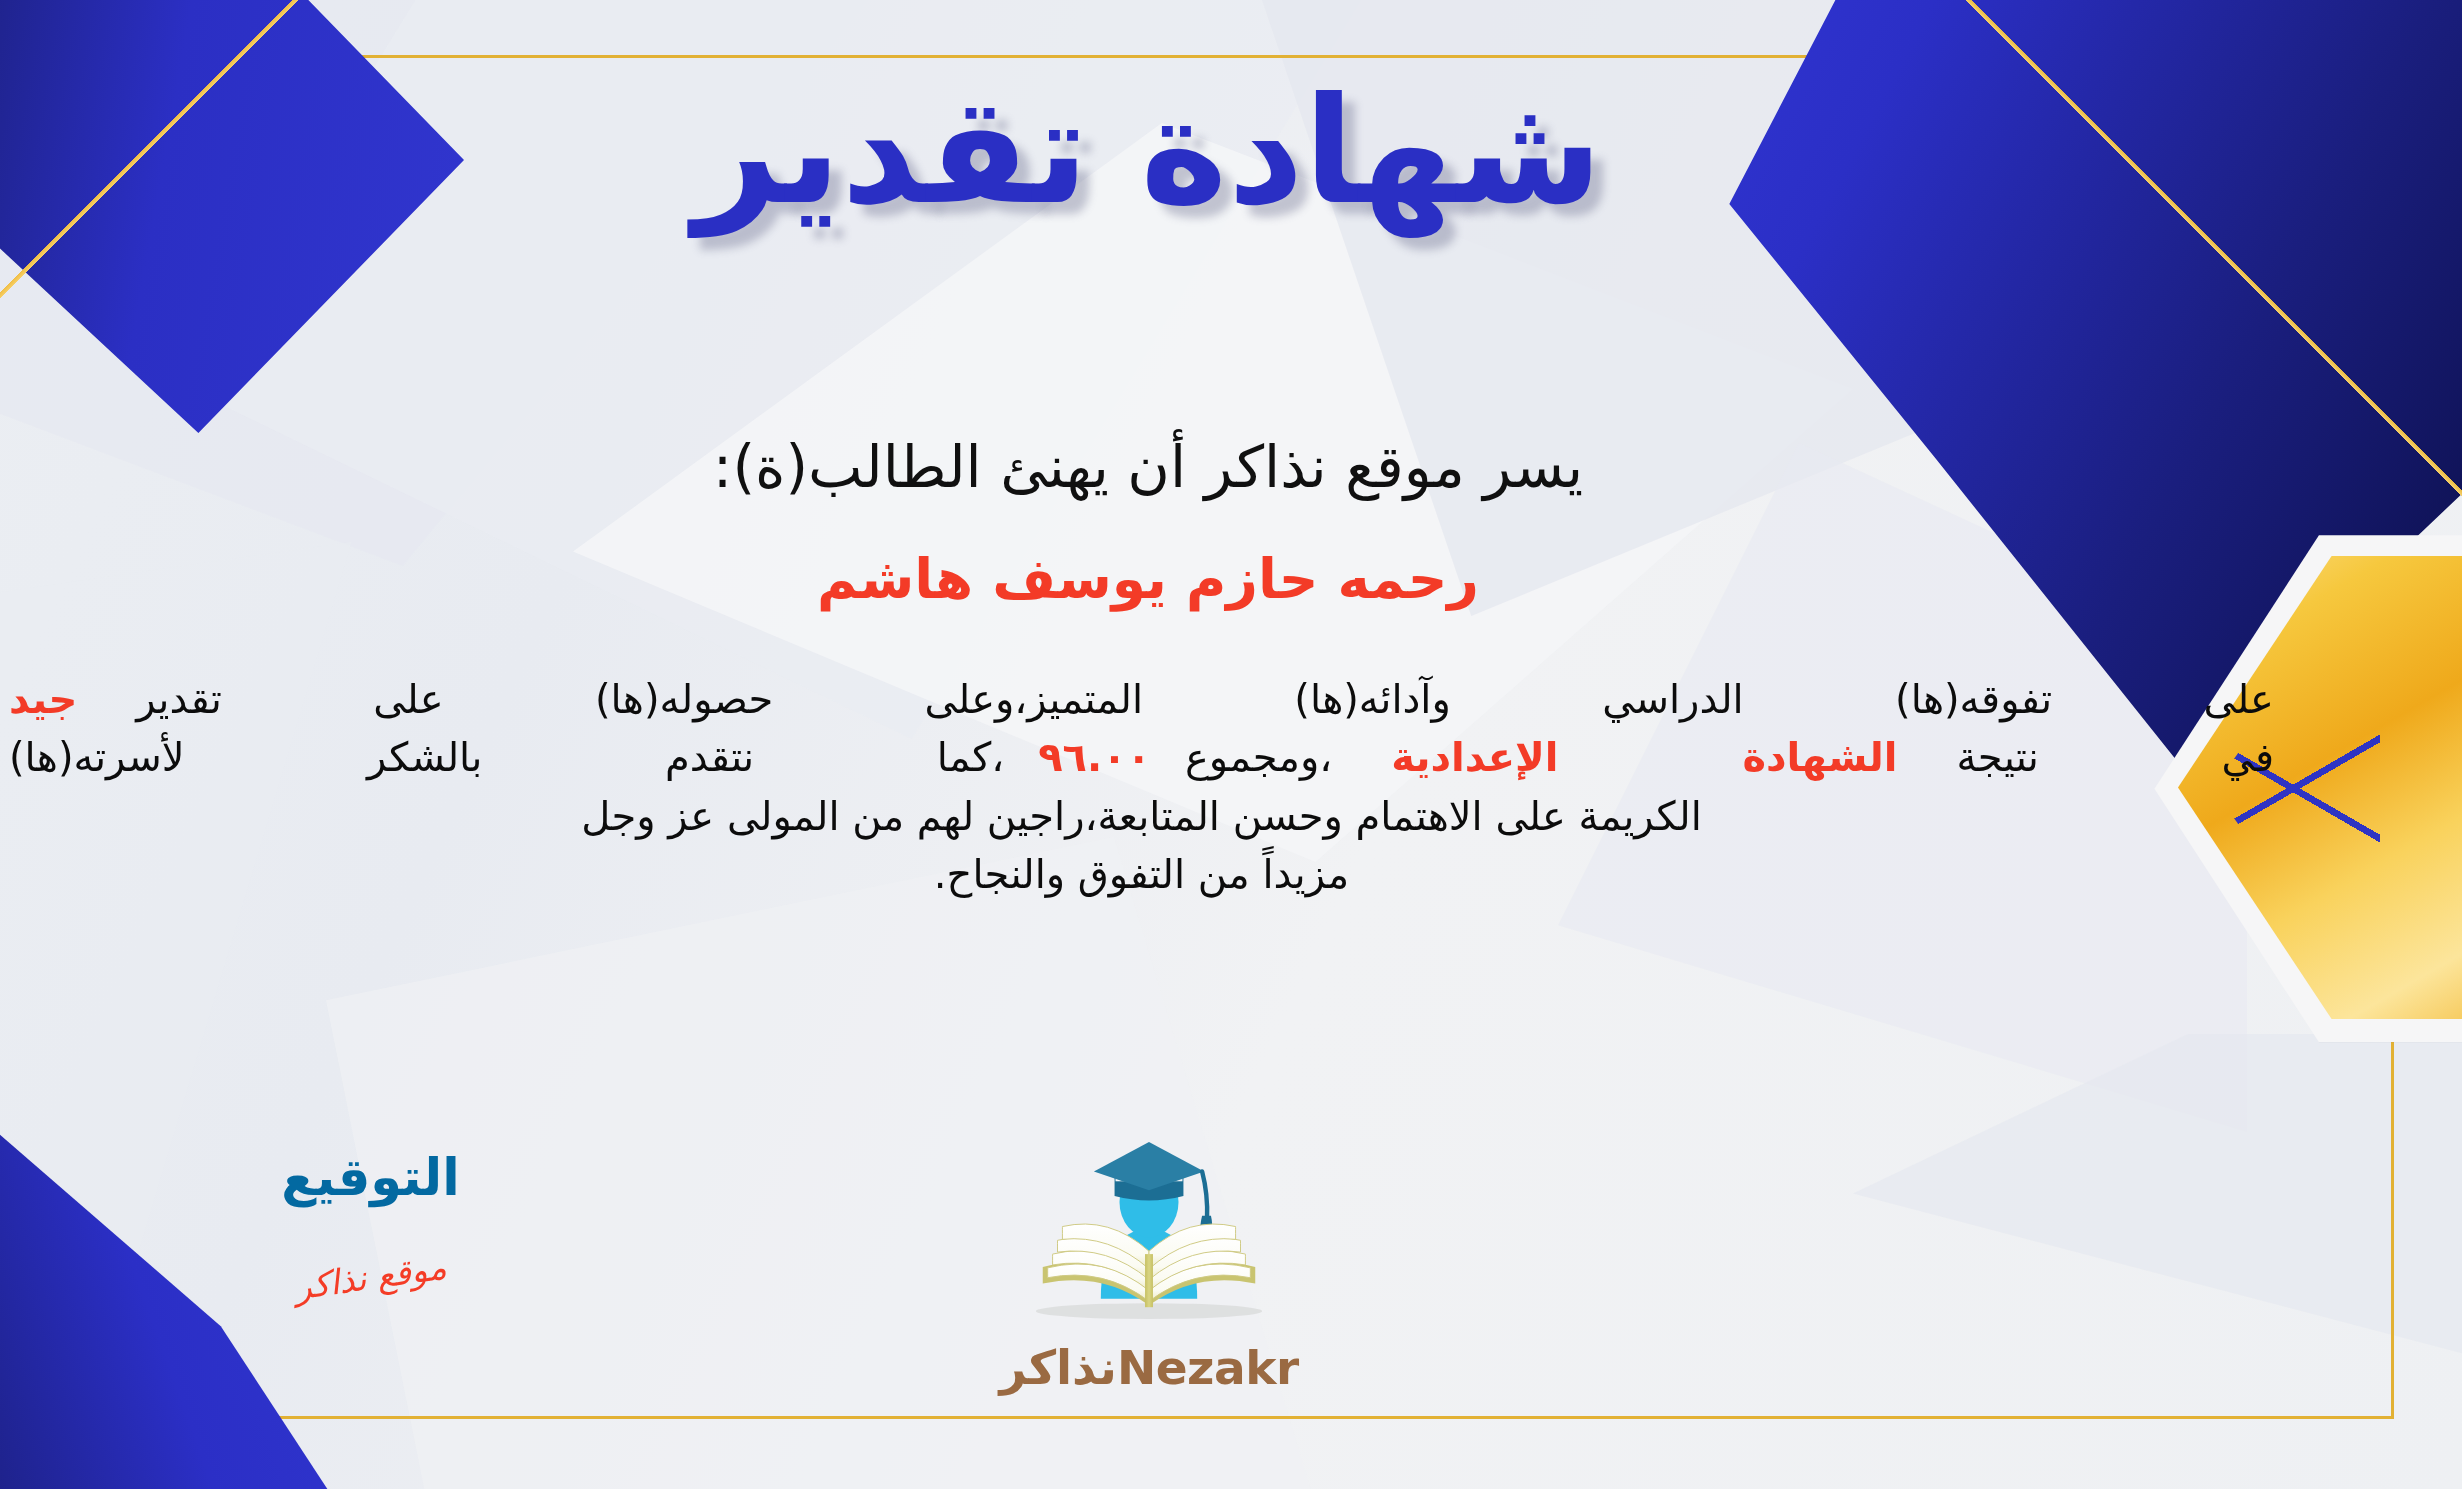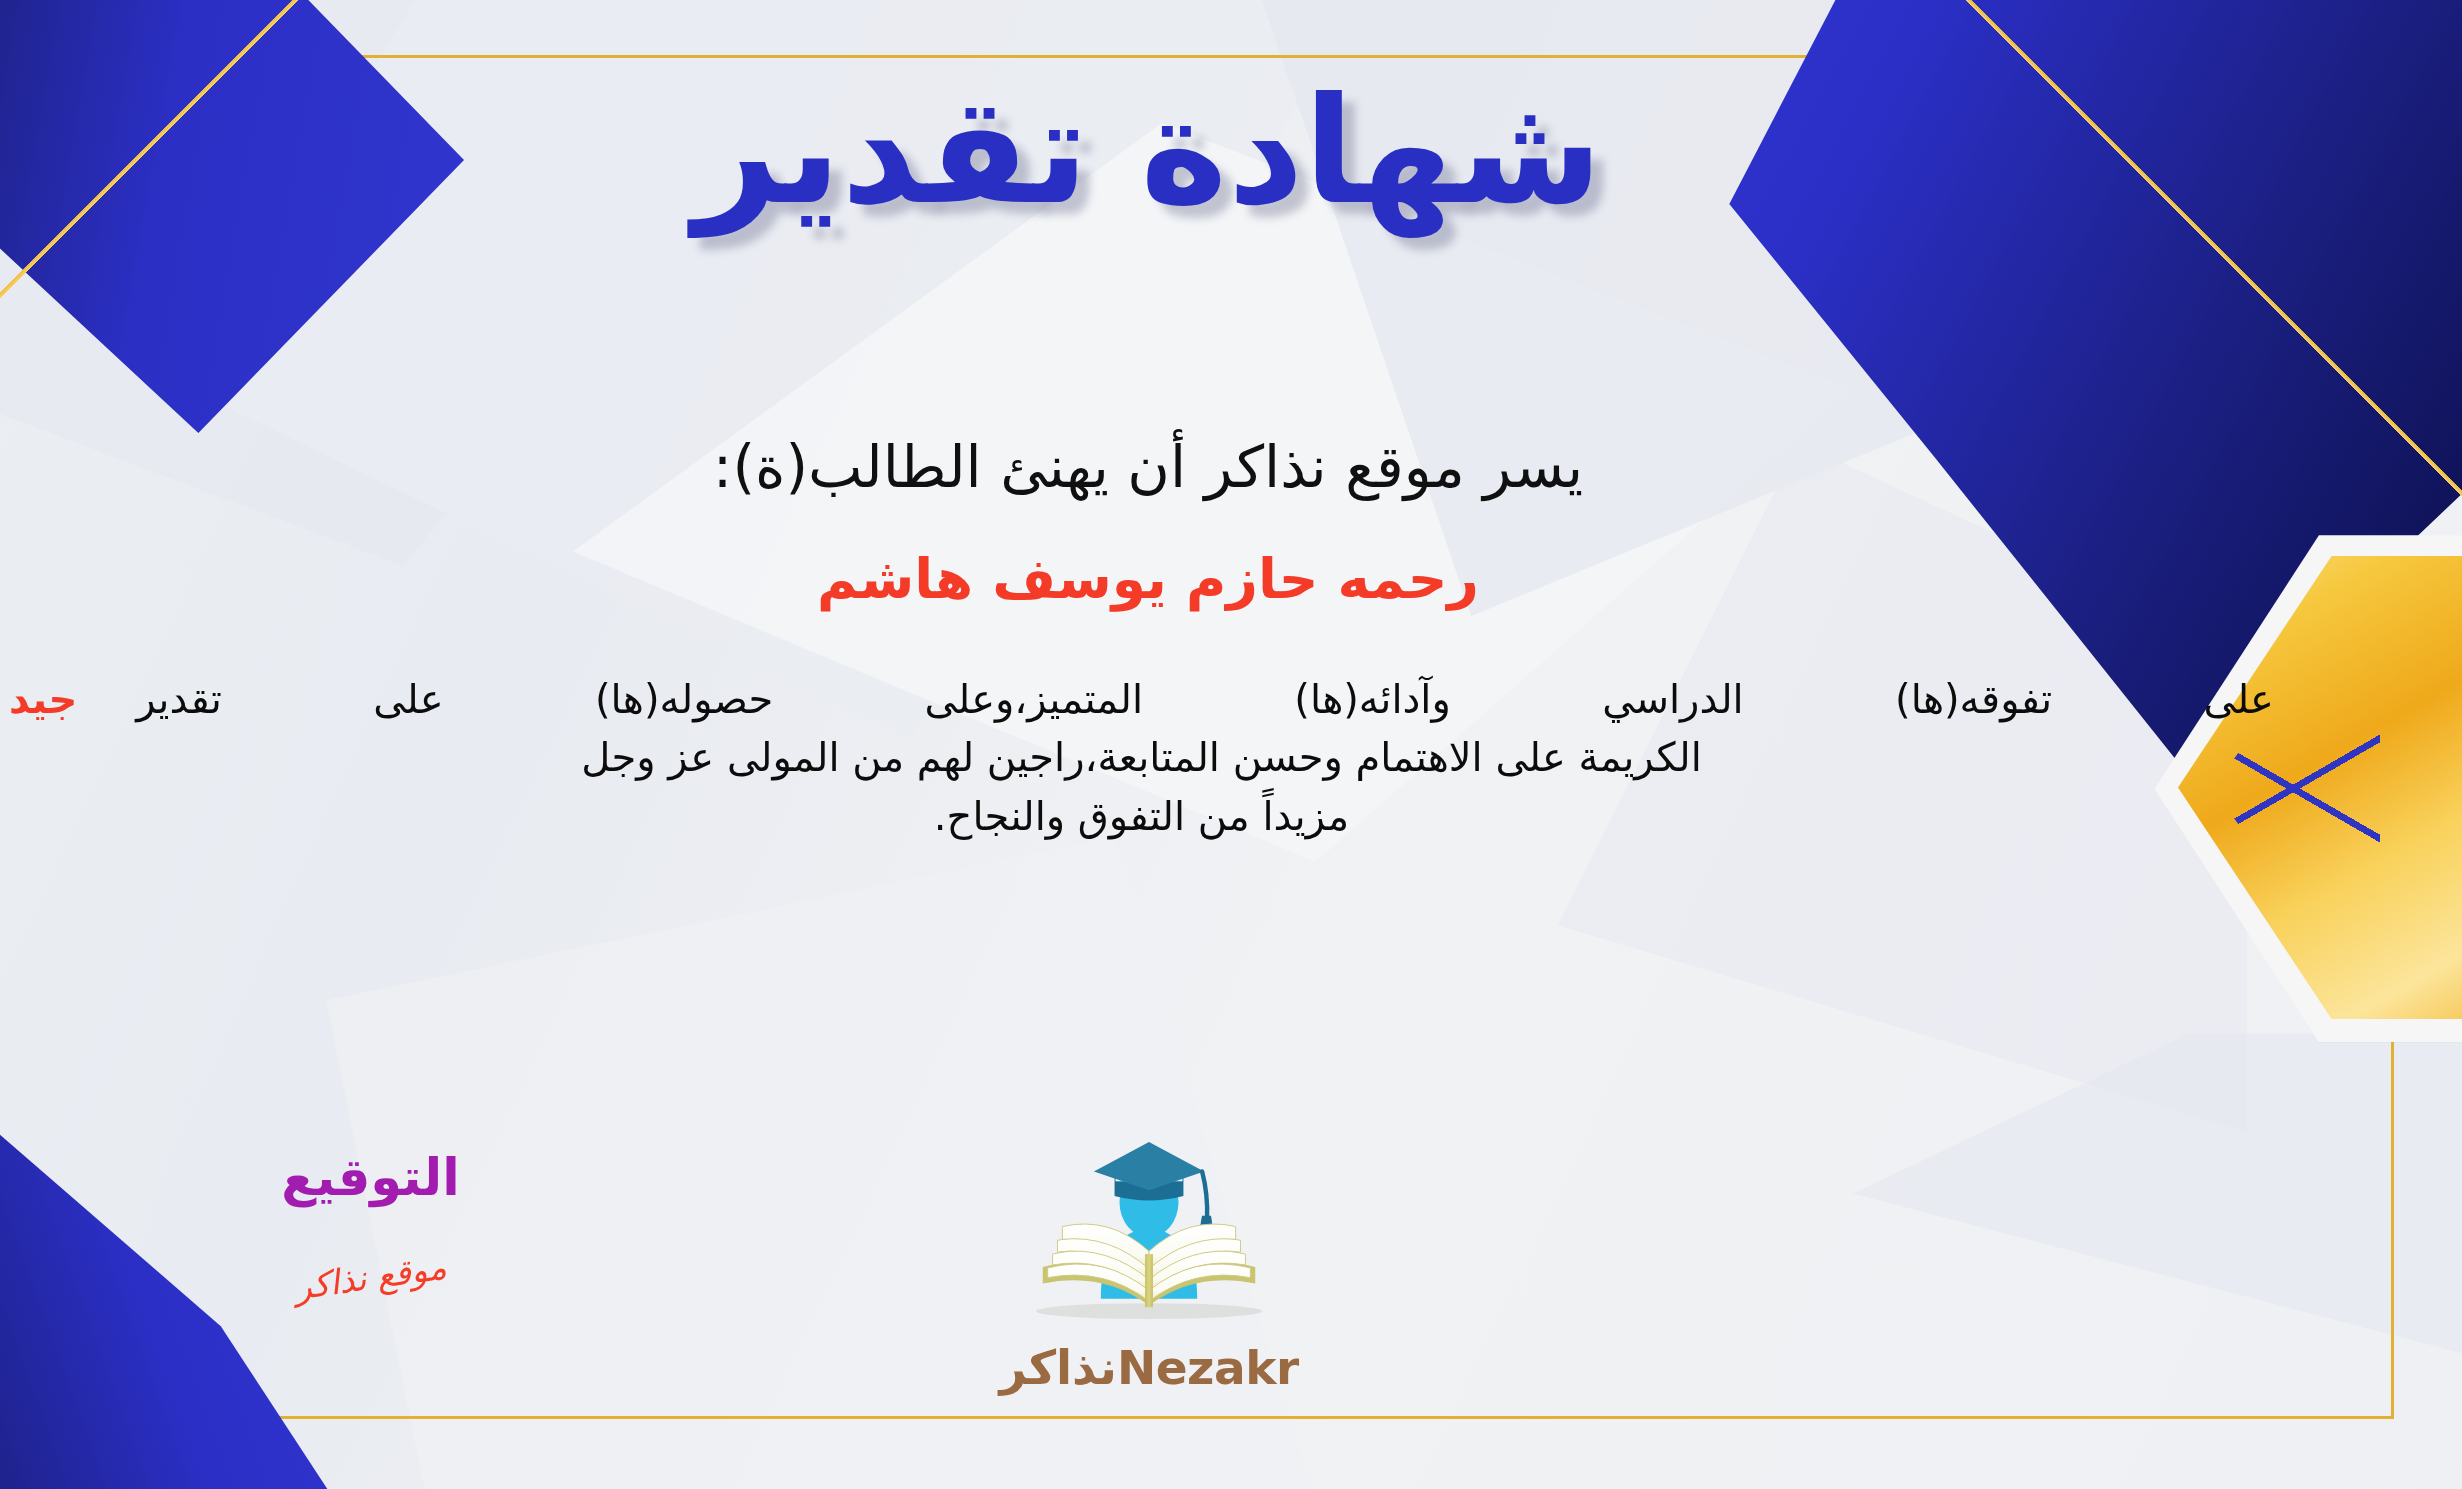--- a/index.html
+++ b/index.html
@@ -232,21 +232,21 @@
     position: absolute;
     left: 374px;
     top: 1152px;
     width: 325px;
     text-align: center;
     direction: rtl;
   }
   .sig-label {
     font-size: 51px;
     font-weight: 700;
-    color: #a21caf;
+    color: #0369a1;
     line-height: 1;
   }
   .sig-script {
     margin-top: 54px;
     font-family: "DejaVu Serif", "Liberation Serif", serif;
     font-style: italic;
     font-size: 34px;
     color: #F43C26;
     transform: rotate(-8deg);
     letter-spacing: 1px;
@@ -314,20 +314,21 @@
     <div class="title">شهادة تقدير</div>
 
     <div class="greeting">يسر موقع نذاكر أن يهنئ الطالب(ة):</div>
 
     <div class="student-name">رحمه حازم يوسف هاشم</div>
 
     <div class="body-block">
 
       <span class="body-line line-1"><span>على تفوقه(ها) الدراسي وآدائه(ها) المتميز،وعلى حصوله(ها) على تقدير</span><span class="gap-md"></span><span class="hl">جيد</span></span>
 
+      <span class="body-line line-2"><span>في نتيجة</span><span class="gap-md"></span><span class="hl">الشهادة الإعدادية</span><span class="gap-md"></span><span>،ومجموع</span><span class="gap-sm"></span><span class="hl">٩٦.٠٠</span><span class="gap-sm"></span><span>،كما نتقدم بالشكر لأسرته(ها)</span></span>
 
       <span class="body-line line-3">الكريمة على الاهتمام وحسن المتابعة،راجين لهم من المولى عز وجل</span>
 
       <span class="body-line line-4">مزيداً من التفوق والنجاح.</span>
     </div>
 
     <div class="sig-block">
       <div class="sig-label">التوقيع</div>
       <div class="sig-script">موقع نذاكر</div>
     </div>

